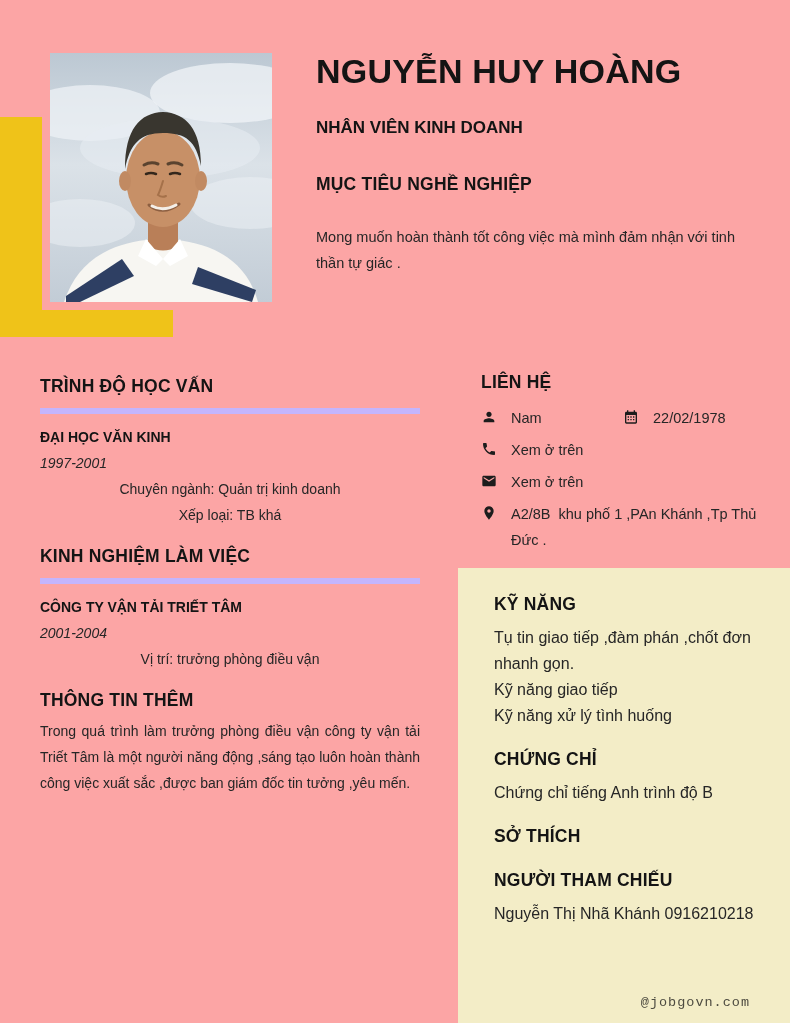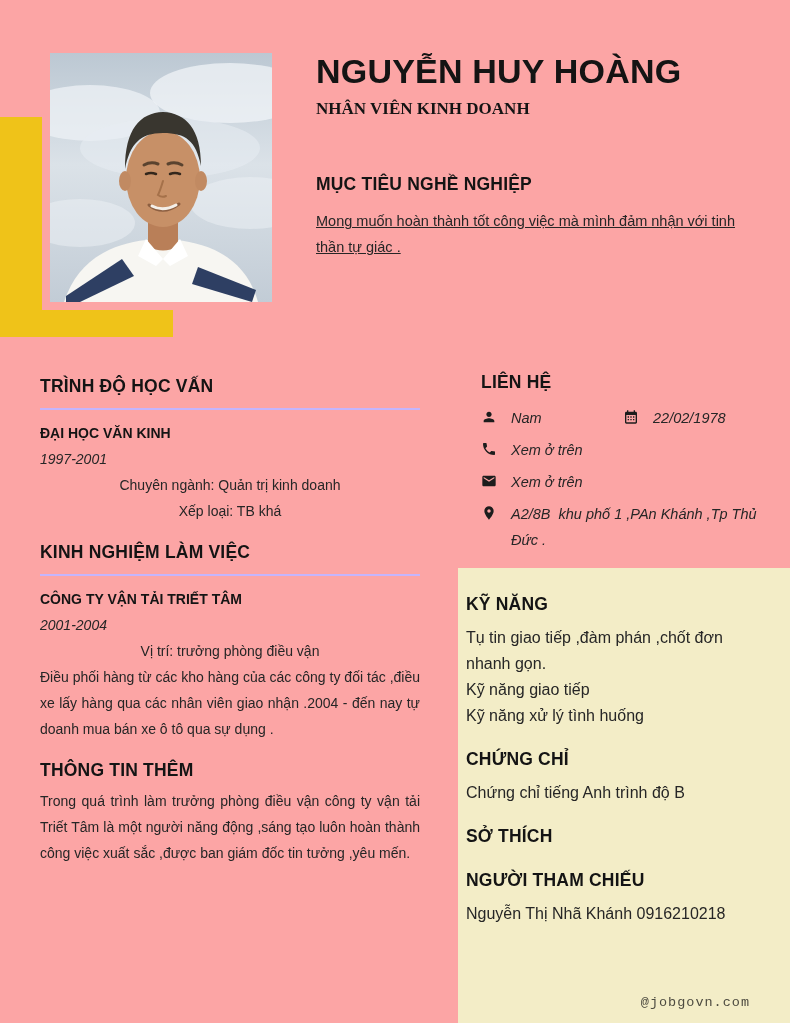--- a/index.html
+++ b/index.html
@@ -36,61 +36,60 @@
   }
   .photo svg{display:block;width:100%;height:100%;}
   
   .header-block{position:absolute;left:316px;top:50px;width:450px;}
   .person-name{
     font-size:34px;line-height:42px;font-weight:700;color:var(--heading-color);
     letter-spacing:0.2px;
   }
   .person-role{
     font-size:17px;line-height:24px;font-weight:700;color:var(--heading-color);
-    margin-top:5px;
-    font-family:Liberation Serif, serif;
+    margin-top:24px;
   }
   .objective{position:absolute;left:316px;top:170px;width:448px;}
   .objective-text{
-    margin-top:10px;
-    font-size:14.5px;line-height:26px;color:var(--text-color);text-decoration:underline;
+    margin-top:26px;
+    font-size:14.5px;line-height:26px;color:var(--text-color);
   }
   .section-title{
     font-size:17.5px;line-height:28px;font-weight:700;color:var(--heading-color);
     letter-spacing:0.2px;
   }
   .ruled{
     padding-bottom:8px;
-    border-bottom:2px solid #c4b5fd;
+    border-bottom:6px solid #c4b5fd;
     margin-bottom:10px;
   }
   
   .col-left{position:absolute;left:40px;top:372px;width:380px;}
   .entry-title{font-size:14px;font-weight:700;line-height:26px;color:var(--heading-color);}
   .entry-period{font-size:14px;font-style:italic;line-height:26px;}
   .entry-line{font-size:14px;line-height:26px;text-align:center;}
   .entry-paragraph{font-size:14px;line-height:26px;text-align:justify;}
   .section-gap{margin-top:14px;}
   .col-left .section-title.no-rule{margin-bottom:10px;}
   
   .col-right{position:absolute;left:481px;top:368px;width:300px;}
   .contact-title{margin-bottom:9px;}
-  .contact-row{display:flex;align-items:flex-start;margin-bottom:6px;font-style:italic;}
+  .contact-row{display:flex;align-items:flex-start;margin-bottom:6px;}
   .contact-icon{
     flex:0 0 16px;width:16px;height:16px;margin-top:4px;margin-right:14px;
   }
   .contact-icon svg{display:block;width:16px;height:16px;fill:#1c1c1c;}
   .contact-value{font-size:14.5px;line-height:26px;}
   .contact-pair{display:flex;width:142px;}
   .address-value{white-space:pre-wrap;width:270px;}
   
   .side-panel{
     position:absolute;left:458px;top:568px;width:332px;height:455px;
     background:var(--panel-beige);
-    padding:22px 20px 0 8px;
+    padding:22px 20px 0 36px;
   }
   .panel-section-title{
     font-size:17.5px;line-height:28px;font-weight:700;color:var(--heading-color);
     margin-bottom:7px;letter-spacing:0.2px;
   }
   .panel-section + .panel-section{margin-top:16px;}
   .panel-line{font-size:16px;line-height:26px;}
   .watermark{
     position:absolute;right:40px;bottom:13px;
     font-family:"Liberation Mono","DejaVu Sans Mono",monospace;
@@ -165,21 +164,20 @@
       <div class="entry-period">1997-2001</div>
       <div class="entry-line">Chuyên ngành: Quản trị kinh doanh</div>
       <div class="entry-line">Xếp loại: TB khá</div>
     </div>
 
     <div class="section-gap">
       <div class="section-title ruled">KINH NGHIỆM LÀM VIỆC</div>
       <div class="entry-title">CÔNG TY VẬN TẢI TRIẾT TÂM</div>
       <div class="entry-period">2001-2004</div>
       <div class="entry-line">Vị trí: trưởng phòng điều vận</div>
-      <div class="entry-paragraph">Điều phối hàng từ các kho hàng của các công ty đối tác ,điều xe lấy hàng qua các nhân viên giao nhận .2004 - đến nay tự doanh mua bán xe ô tô qua sự dụng .</div>
     </div>
 
     <div class="section-gap">
       <div class="section-title no-rule" style="margin-bottom:4px;">THÔNG TIN THÊM</div>
       <div class="entry-paragraph">Trong quá trình làm trưởng phòng điều vận công ty vận tải Triết Tâm  là một người năng động ,sáng tạo luôn hoàn thành công việc xuất sắc ,được ban giám đốc tin tưởng ,yêu mến.</div>
     </div>
 
   </div>
 
   <div class="col-right">

